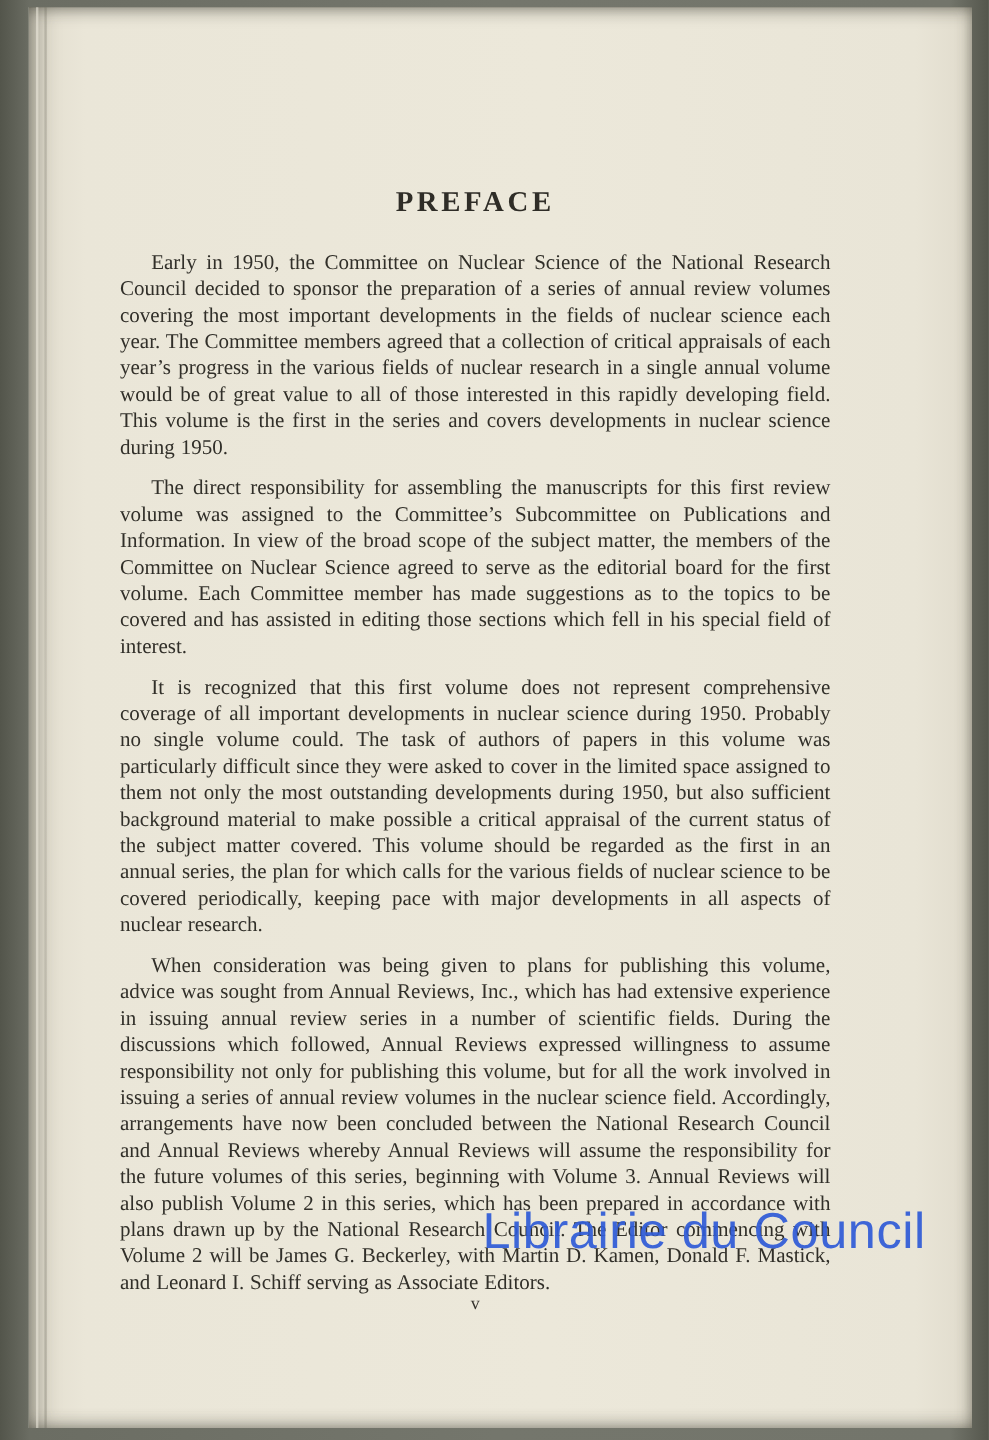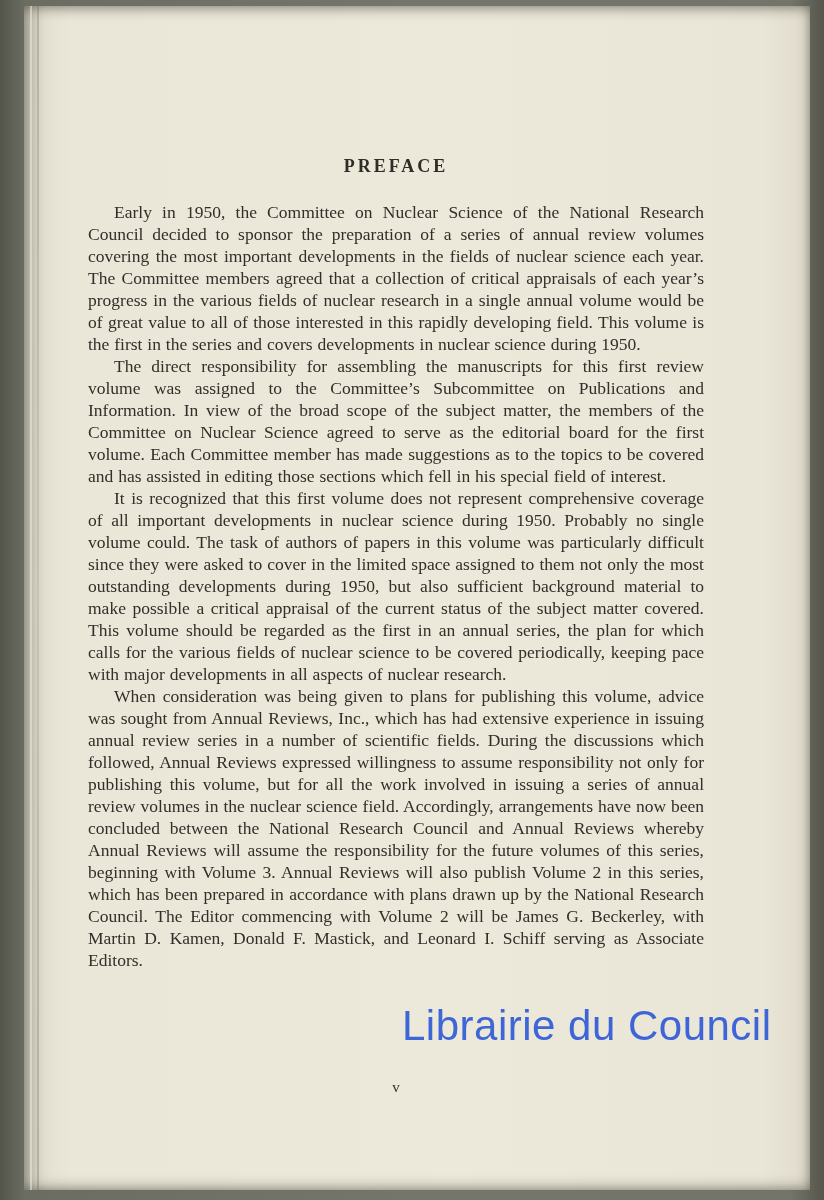--- a/index.html
+++ b/index.html
@@ -54,27 +54,27 @@
   .content {
     position: absolute;
     left: 64px;
     top: 0;
     width: 616px;
     color: #312f29;
   }
   .title {
     margin: 150px 0 24px 0;
     text-align: center;
-    font-size: 18px;
+    font-size: 24px;
     font-weight: 600;
     letter-spacing: 3px;
     color: #2f2d27;
   }
   .content p {
-    margin: 0;
+    margin: 12px;
     text-align: justify;
     text-indent: 26px;
     font-size: 17.5px;
     line-height: 22px;
     word-spacing: 0.5px;
   }
   .folio {
     position: absolute;
     left: 64px;
     width: 616px;

